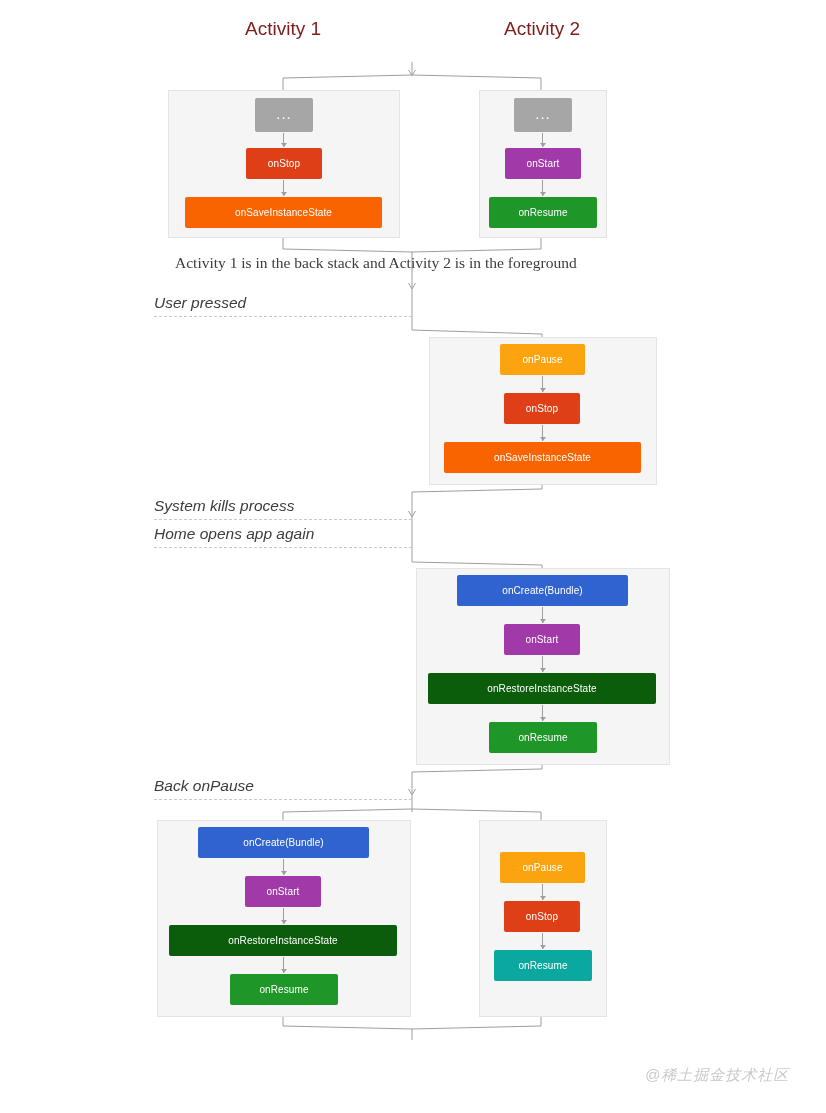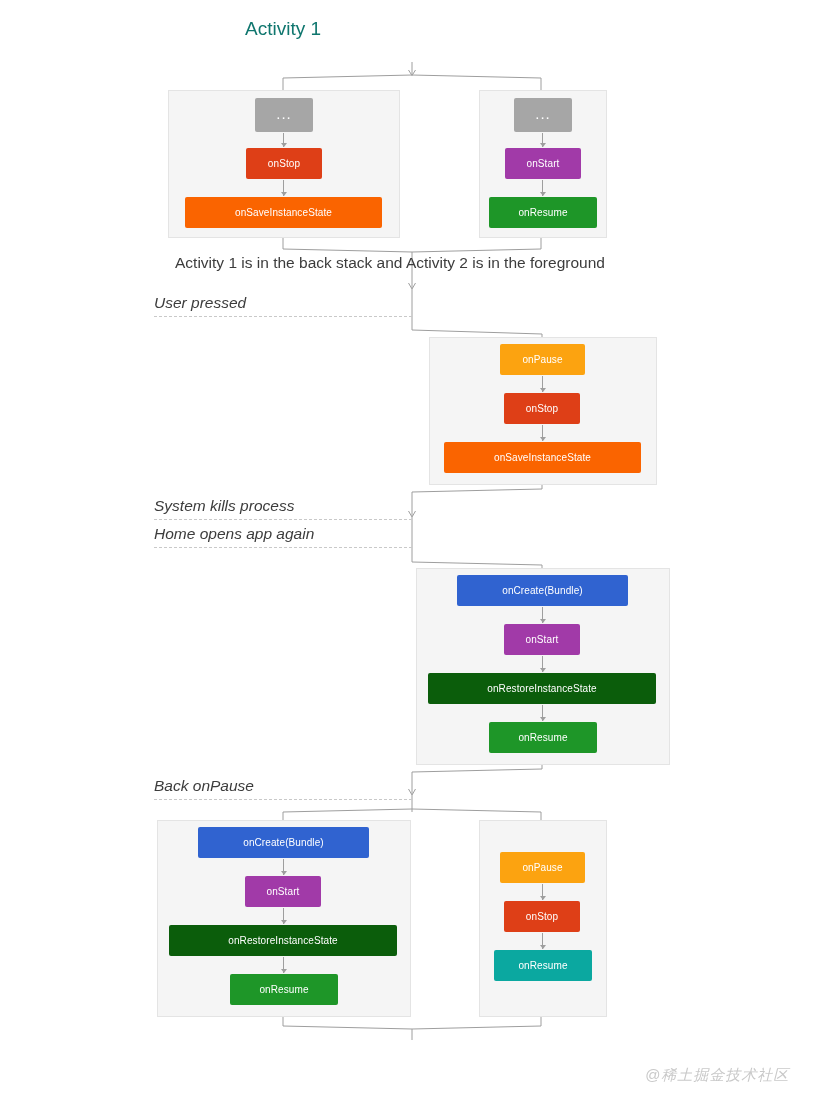--- a/index.html
+++ b/index.html
@@ -14,21 +14,21 @@
   #canvas {
     position: relative;
     width: 826px;
     height: 1113px;
     background: #ffffff;
     overflow: hidden;
   }
   .col-title {
     position: absolute;
     font-size: 19px;
-    color: #0f766e;
+    color: #7f1d1d;
     font-weight: 400;
     text-align: center;
     white-space: nowrap;
   }
   #connectors {
     position: absolute;
     left: 0;
     top: 0;
     width: 826px;
     height: 1113px;
@@ -73,20 +73,21 @@
     height: 0;
     border-left: 3px solid transparent;
     border-right: 3px solid transparent;
     border-top: 4px solid #9e9e9e;
   }
   .caption {
     position: absolute;
     font-size: 15.5px;
     color: #3c3c3c;
     white-space: nowrap;
+    font-family: Liberation Serif, serif;
   }
   .event-label {
     position: absolute;
     font-size: 15.5px;
     font-style: italic;
     color: #3c3c3c;
     white-space: nowrap;
   }
   .dashed-rule {
     position: absolute;
@@ -100,20 +101,21 @@
     white-space: nowrap;
     letter-spacing: 1px;
   }
 </style>
 </head>
 <body>
 
 <div id="canvas">
 
   <div class="col-title" style="left:183px; top:18px; width:200px;">Activity 1</div>
+  <div class="col-title" style="left:442px; top:18px; width:200px;">Activity 2</div>
 
   <svg id="connectors" viewBox="0 0 826 1113" xmlns="http://www.w3.org/2000/svg">
     <g fill="none" stroke="#9e9e9e" stroke-width="1" shape-rendering="geometricPrecision">
 
       <path d="M412,62 L412,74"></path>
       <path d="M408.5,70 L412,75.5 L415.5,70" stroke="#9e9e9e" fill="none"></path>
 
       <path d="M283,90 L283,78 L412,75 L541,78 L541,90"></path>
 
       <path d="M283,238 L283,249 L412,252 L541,249 L541,238"></path>

